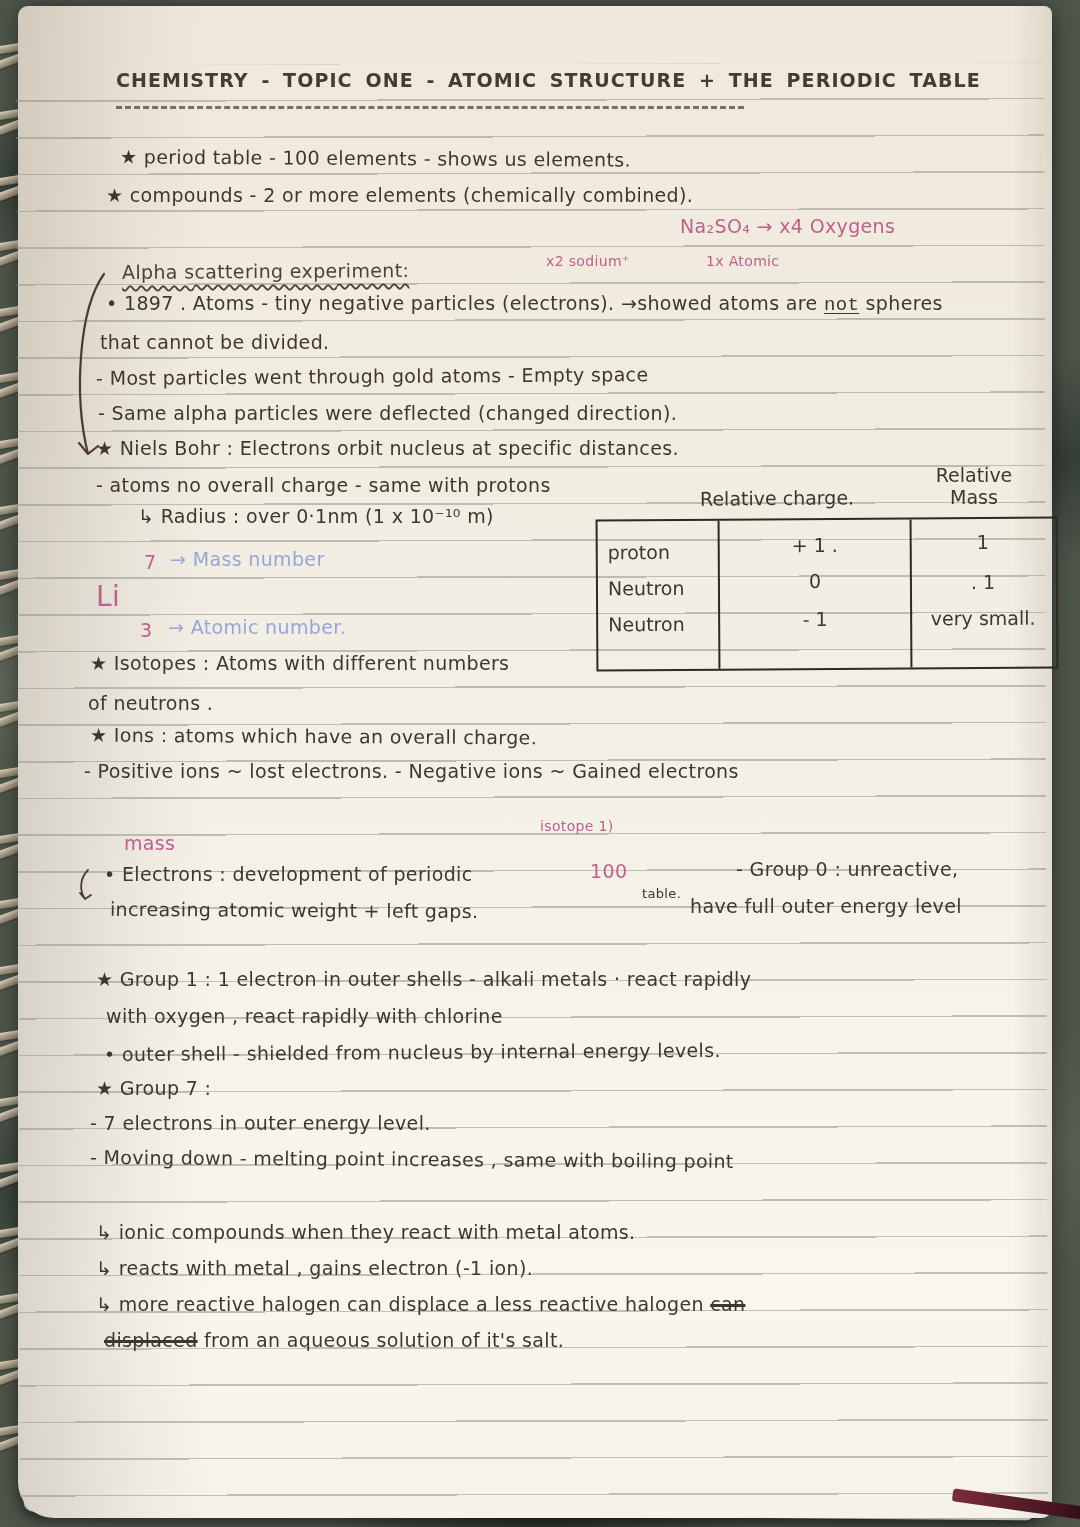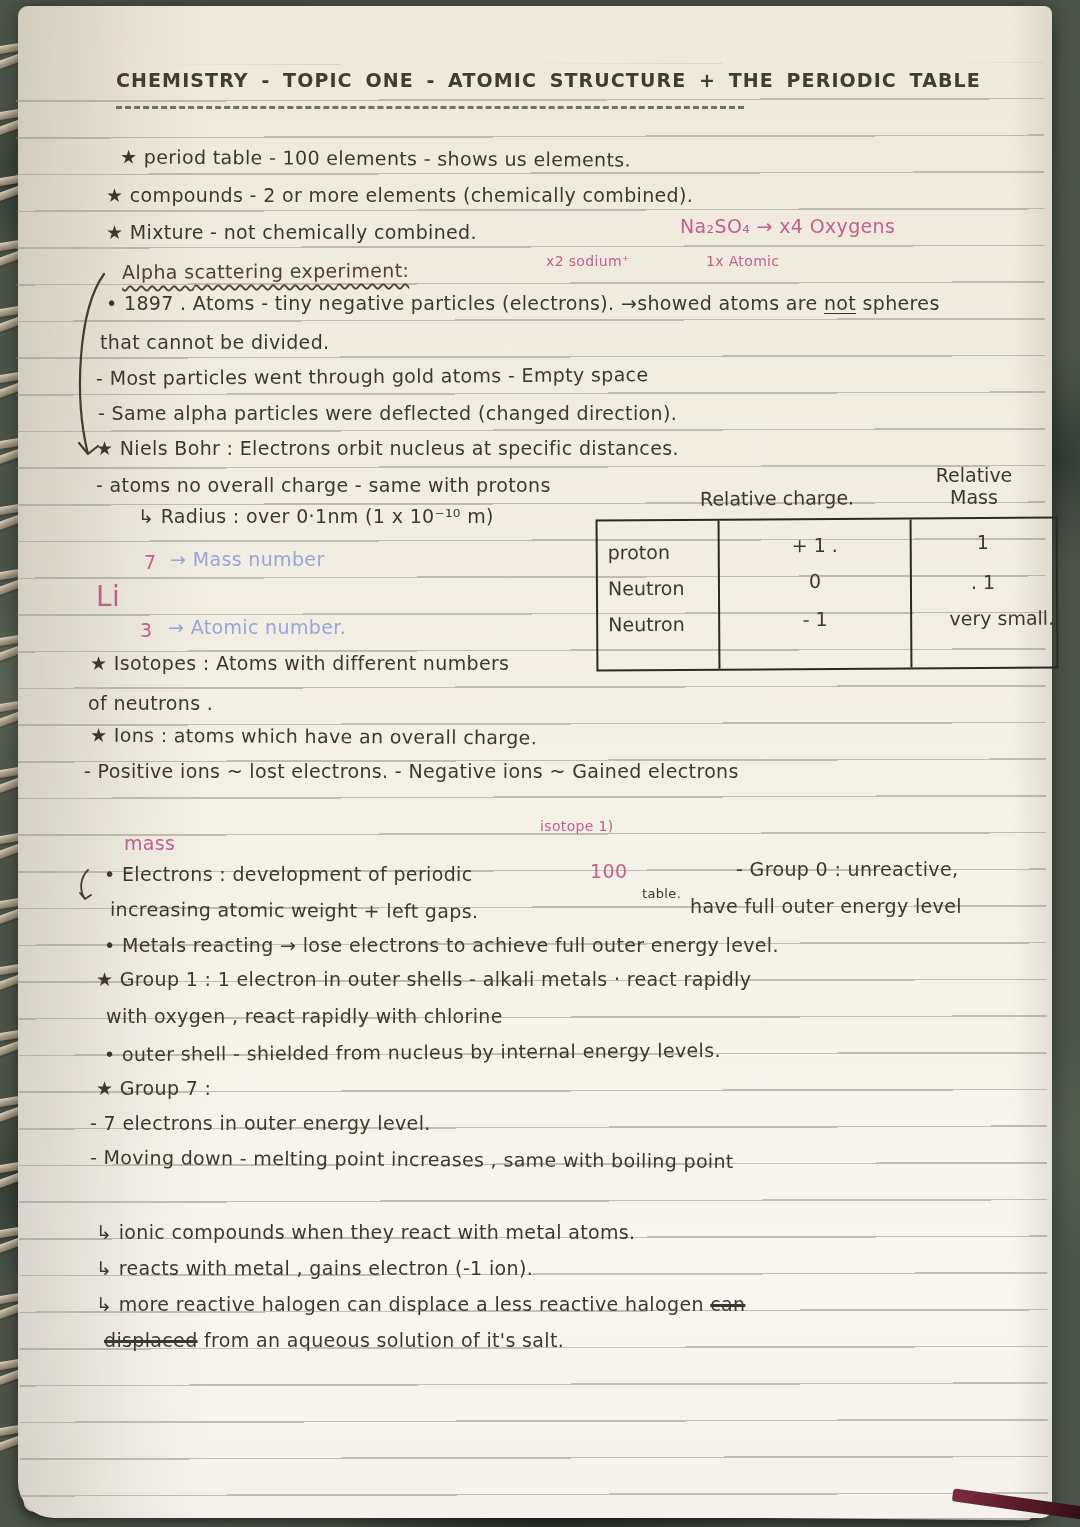--- a/index.html
+++ b/index.html
@@ -41,21 +41,21 @@
   .hw{
     position:absolute;white-space:nowrap;color:#3f372d;
     font-size:19px;letter-spacing:.35px;line-height:1.1;
   }
   .pink{color:#bf5f8d;}
   .blue{color:#98a5d9;}
   .brown{color:#53402f;}
   .small{font-size:14px;}
   .tiny{font-size:13px;}
   .big{font-size:28px;}
-  .u{text-decoration:underline;text-underline-offset:3px;}
+  .u{text-decoration:underline;text-underline-offset:3px;font-family:Liberation Mono, monospace;}
   .wavy{text-decoration:underline wavy 1.6px;text-underline-offset:6px;}
   .uline{text-decoration:underline;text-underline-offset:5px;}
   .strike{text-decoration:line-through 3px;}
   .tilt-a{transform:rotate(-.4deg);}
   .tilt-b{transform:rotate(.35deg);}
   .title{font-size:19px;font-weight:600;letter-spacing:1.1px;word-spacing:5px;color:#463b2d;}
   .title-dash{position:absolute;border-top:3px dashed #5c5044;width:628px;opacity:.8;}
   
   .ptable{position:absolute;left:578px;top:512px;width:458px;height:148px;
     border:2.6px solid #2c2927;transform:rotate(-.35deg);}
@@ -147,21 +147,20 @@
   </div>
 
 <div class="sheet">
   <div class="rules"></div>
 
   <div class="hw title" style="left:98px;top:64px">CHEMISTRY - TOPIC ONE - ATOMIC STRUCTURE + THE PERIODIC TABLE</div>
   <div class="title-dash" style="left:98px;top:100px"></div>
 
   <div class="hw tilt-b" style="left:102px;top:142px">★ period table - 100 elements - shows us elements.</div>
   <div class="hw" style="left:88px;top:179px">★ compounds - 2 or more elements (chemically combined).</div>
-  <div class="hw" style="left:88px;top:216px">★ Mixture - not chemically combined.</div>
 
   <div class="hw pink" style="left:662px;top:210px">Na₂SO₄ → x4 Oxygens</div>
   <div class="hw pink small" style="left:528px;top:248px">x2 sodium⁺</div>
   <div class="hw pink small" style="left:688px;top:248px">1x Atomic</div>
 
   <div class="hw brown wavy tilt-a" style="left:104px;top:255px">Alpha scattering experiment:</div>
   <svg class="mark" style="left:52px;top:262px" width="42" height="200">
     <path d="M34,6 C8,42 4,130 18,186 M18,186 l-9,-11 M18,186 l10,-8" fill="none" stroke="#4a3b30" stroke-width="2.2" stroke-linecap="round"></path>
   </svg>
   <div class="hw" style="left:88px;top:287px"><span>• 1897 . Atoms - tiny negative particles (electrons). →showed atoms are </span><span class="u">not</span><span> spheres</span></div>
@@ -186,41 +185,40 @@
     <div class="vdiv" style="left:120px"></div>
     <div class="vdiv" style="left:312px"></div>
     <div class="cell" style="left:10px;top:20px">proton</div>
     <div class="cell" style="left:122px;top:14px;width:190px;text-align:center">+ 1 .</div>
     <div class="cell" style="left:314px;top:12px;width:142px;text-align:center">1</div>
     <div class="cell" style="left:10px;top:56px">Neutron</div>
     <div class="cell" style="left:122px;top:50px;width:190px;text-align:center">0</div>
     <div class="cell" style="left:314px;top:52px;width:142px;text-align:center">. 1</div>
     <div class="cell" style="left:10px;top:92px">Neutron</div>
     <div class="cell" style="left:122px;top:88px;width:190px;text-align:center">- 1</div>
-    <div class="cell" style="left:314px;top:88px;width:142px;text-align:right">very small.</div>
+    <div class="cell" style="left:314px;top:88px;width:142px;text-align:center">very small.</div>
   </div>
 
   <div class="hw" style="left:72px;top:647px">★ Isotopes : Atoms with different numbers</div>
   <div class="hw" style="left:70px;top:687px">of neutrons .</div>
   <div class="hw tilt-b" style="left:72px;top:720px">★ Ions : atoms which have an overall charge.</div>
   <div class="hw" style="left:66px;top:755px">- Positive ions ~ lost electrons.  - Negative ions ~ Gained electrons</div>
 
   <div class="hw pink small" style="left:522px;top:813px">isotope 1)</div>
   <div class="hw pink" style="left:106px;top:827px">mass</div>
 
   <svg class="mark" style="left:58px;top:862px" width="18" height="36">
     <path d="M12,2 C4,10 3,22 9,31 M9,31 l-5,-6 M9,31 l6,-4" fill="none" stroke="#4a3b30" stroke-width="1.8" stroke-linecap="round"></path>
   </svg>
   <div class="hw" style="left:86px;top:858px">• Electrons : development of periodic</div>
   <div class="hw pink" style="left:572px;top:855px">100</div>
   <div class="hw tiny" style="left:624px;top:881px">table.</div>
   <div class="hw" style="left:718px;top:853px">- Group 0 : unreactive,</div>
   <div class="hw tilt-b" style="left:92px;top:894px">increasing atomic weight + left gaps.</div>
   <div class="hw" style="left:672px;top:890px">have full outer energy level</div>
-  <div class="hw" style="left:86px;top:929px">• Metals reacting → lose electrons to achieve full outer energy level.</div>
 
   <div class="hw" style="left:78px;top:963px">★ Group 1 : 1 electron in outer shells - alkali metals · react rapidly</div>
   <div class="hw" style="left:88px;top:1000px">with oxygen , react rapidly with chlorine</div>
   <div class="hw tilt-a" style="left:86px;top:1036px">• outer shell - shielded from nucleus by internal energy levels.</div>
 
   <div class="hw" style="left:78px;top:1072px">★ Group 7 :</div>
   <div class="hw" style="left:72px;top:1107px">- 7 electrons in outer energy level.</div>
   <div class="hw tilt-b" style="left:72px;top:1143px">- Moving down - melting point increases , same with boiling point</div>
   <div class="hw" style="left:78px;top:1216px">↳ ionic compounds when they react with metal atoms.</div>
   <div class="hw" style="left:78px;top:1252px">↳ reacts with metal , gains electron (-1 ion).</div>

